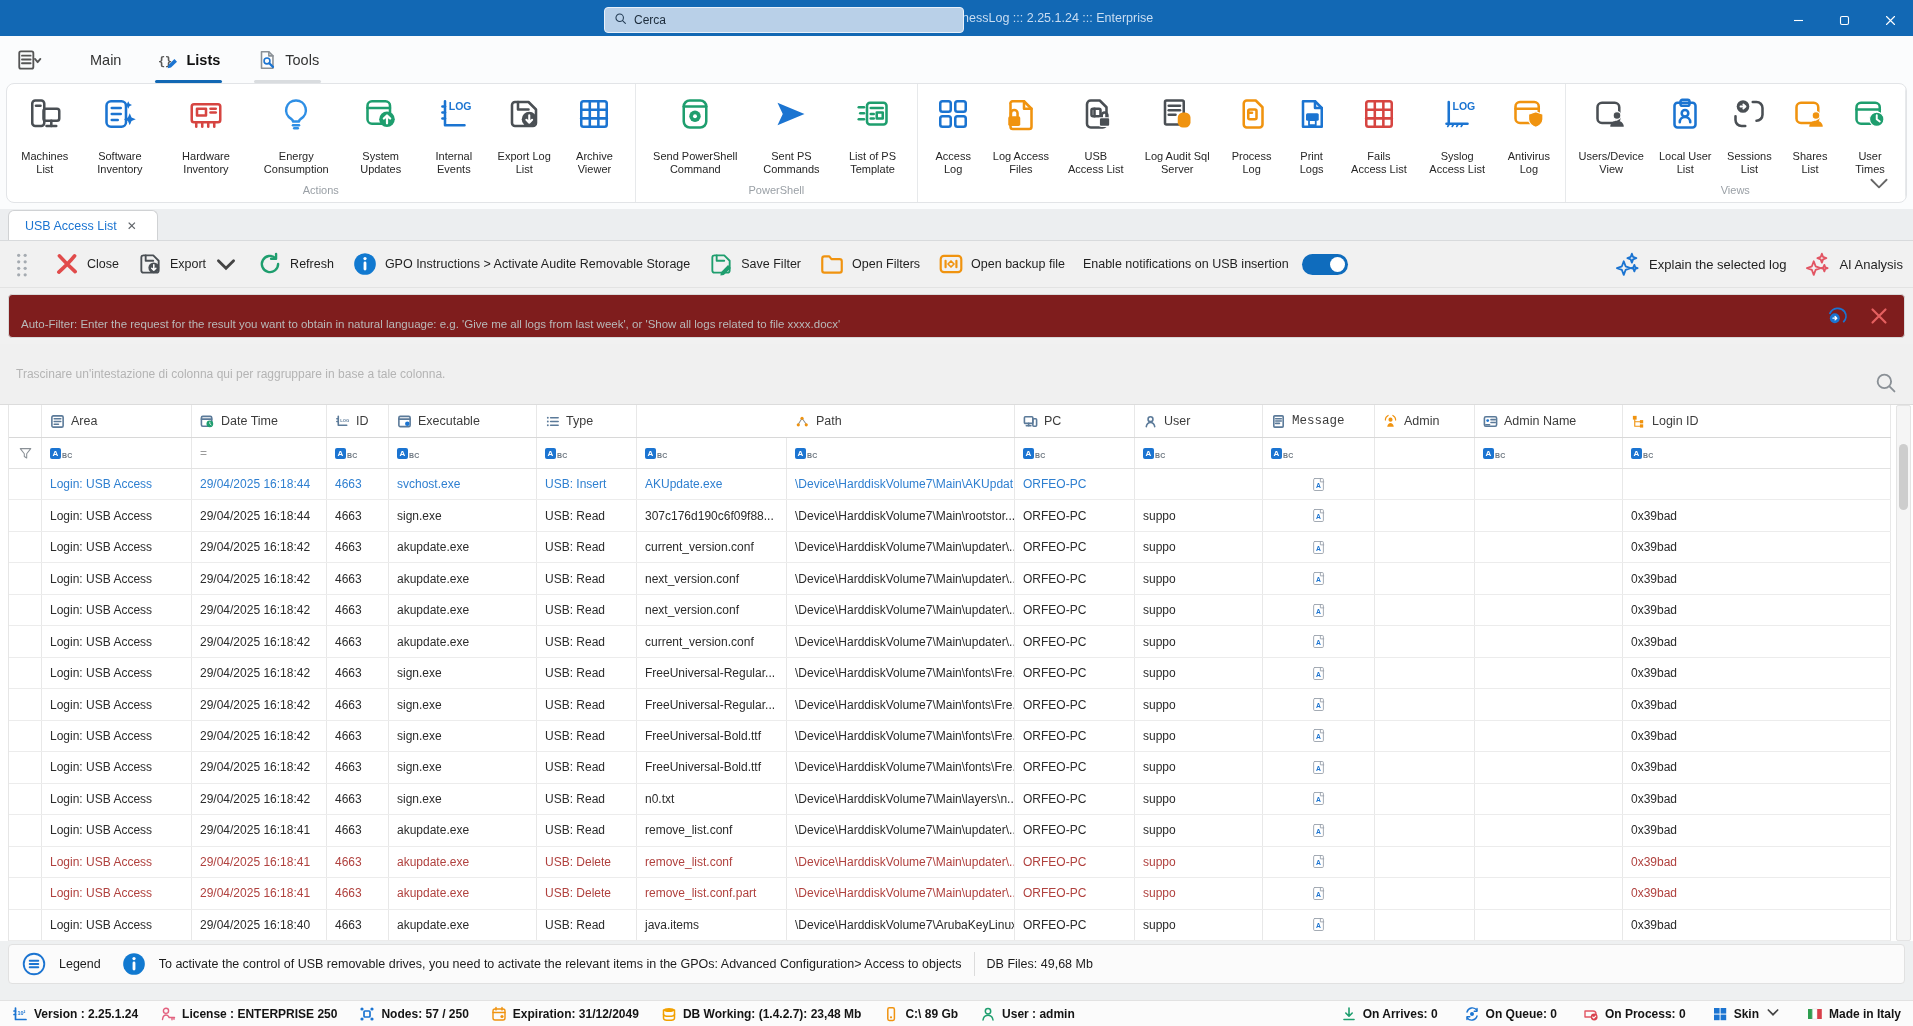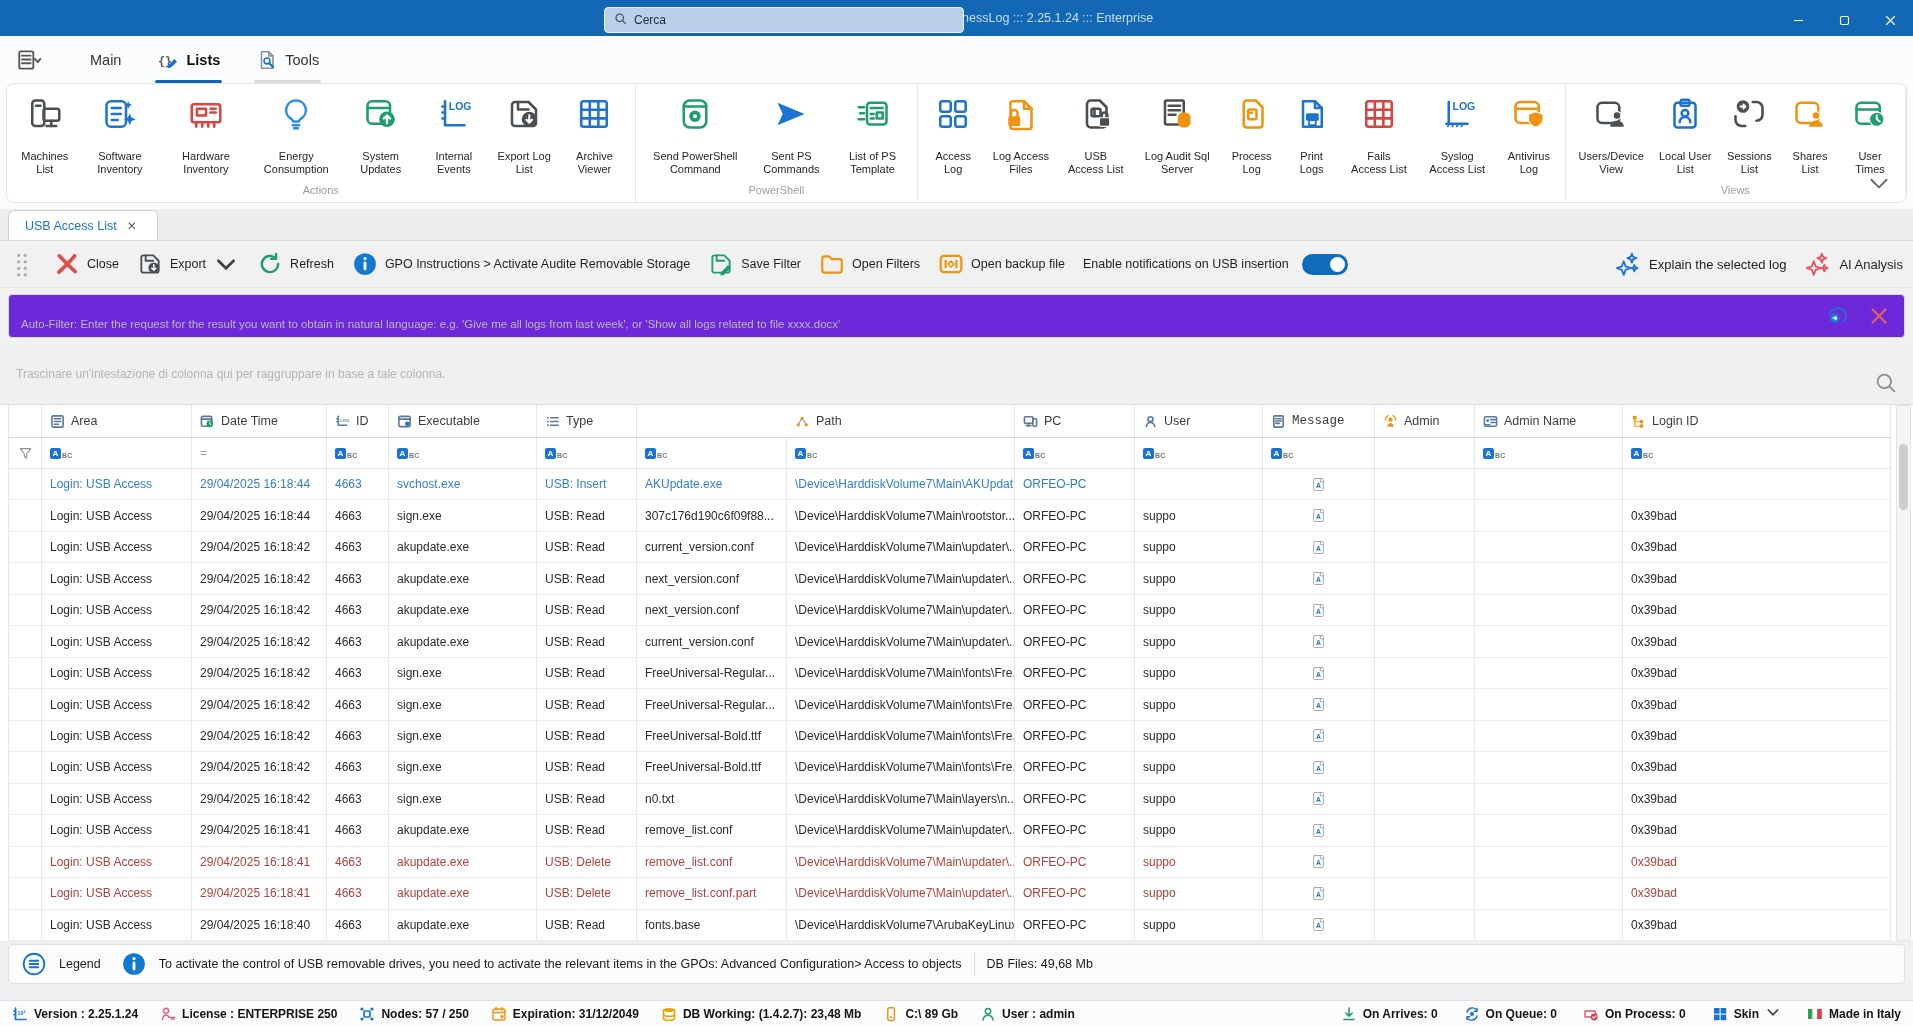--- a/index.html
+++ b/index.html
@@ -54,21 +54,21 @@
   .titem{display:flex;align-items:center;gap:7px;font-size:12.5px;color:#1f1f1f;white-space:nowrap;}
   .titem svg{width:26px;height:26px;}
   .grip svg{width:12px;height:24px;}
   .toggle{width:46px;height:21px;border-radius:11px;background:#0f6cbd;position:relative;margin-left:6px;}
   .toggle .knob{position:absolute;right:3px;top:3px;width:15px;height:15px;border-radius:50%;background:#fff;}
   .tspacer{flex:1;}
   .titem.right{gap:9px;font-size:13px;}
 
   
   .filterstrip{height:56px;background:#f1f1f1;padding:6px 8px 6px 8px;}
-  .filterbox{height:44px;background:#6d28d9;border:1px solid #d9d9d9;border-radius:4px;display:flex;align-items:center;padding:0 12px;}
+  .filterbox{height:44px;background:#7f1d1d;border:1px solid #d9d9d9;border-radius:4px;display:flex;align-items:center;padding:0 12px;}
   .fph{flex:1;color:#b9b9b9;font-size:11.5px;padding-top:14px;align-self:stretch;display:flex;align-items:flex-end;padding-bottom:7px;overflow:hidden;white-space:nowrap;}
   .ficons{display:flex;align-items:center;gap:16px;}
   .ficons svg{width:22px;height:22px;}
 
   
   .groupby{height:60px;background:#f0f0f0;display:flex;align-items:center;padding:0 16px;color:#b4b4b4;font-size:12px;position:relative;}
   .groupby .mag{position:absolute;right:14px;top:26px;}
   .groupby svg{width:17px;height:17px;}
 
   
@@ -1216,21 +1216,21 @@
             <div class="gc" style="width: 148px; flex: 0 0 auto;"></div>
             <div class="gc" style="flex: 1 1 0%;">0x39bad</div>
           </div>
           <div class="grow ">
             <div class="gc" style="width: 33px; flex: 0 0 auto;"></div>
             <div class="gc" style="width: 150px; flex: 0 0 auto;">Login: USB Access</div>
             <div class="gc" style="width: 135px; flex: 0 0 auto;">29/04/2025 16:18:40</div>
             <div class="gc" style="width: 62px; flex: 0 0 auto;">4663</div>
             <div class="gc" style="width: 148px; flex: 0 0 auto;">akupdate.exe</div>
             <div class="gc" style="width: 100px; flex: 0 0 auto;">USB: Read</div>
-            <div class="gc" style="width: 150px; flex: 0 0 auto;">fonts.base</div>
+            <div class="gc" style="width: 150px; flex: 0 0 auto;">java.items</div>
             <div class="gc" style="width: 228px; flex: 0 0 auto;">\Device\HarddiskVolume7\ArubaKeyLinux...</div>
             <div class="gc" style="width: 120px; flex: 0 0 auto;">ORFEO-PC</div>
             <div class="gc" style="width: 128px; flex: 0 0 auto;">suppo</div>
             <div class="gc center" style="width: 112px; flex: 0 0 auto;">
               <span class="msgdoc" style="display: inline-flex; width: 15px; height: 15px;">
                 <svg viewBox="0 0 20 20" fill="none" stroke-linecap="round" stroke-linejoin="round" style="width: 100%; height: 100%;">
                   <rect x="3.5" y="2" width="13" height="16" rx="1.5" fill="#fff" stroke="#9aa2ab" stroke-width="1.2"></rect>
                   <path d="M12.5 2v4.5H17" stroke="#9aa2ab" stroke-width="1.2"></path>
                   <text x="6.8" y="14" font-size="9" font-weight="700" fill="#1b74d1">A</text>
                 </svg>

